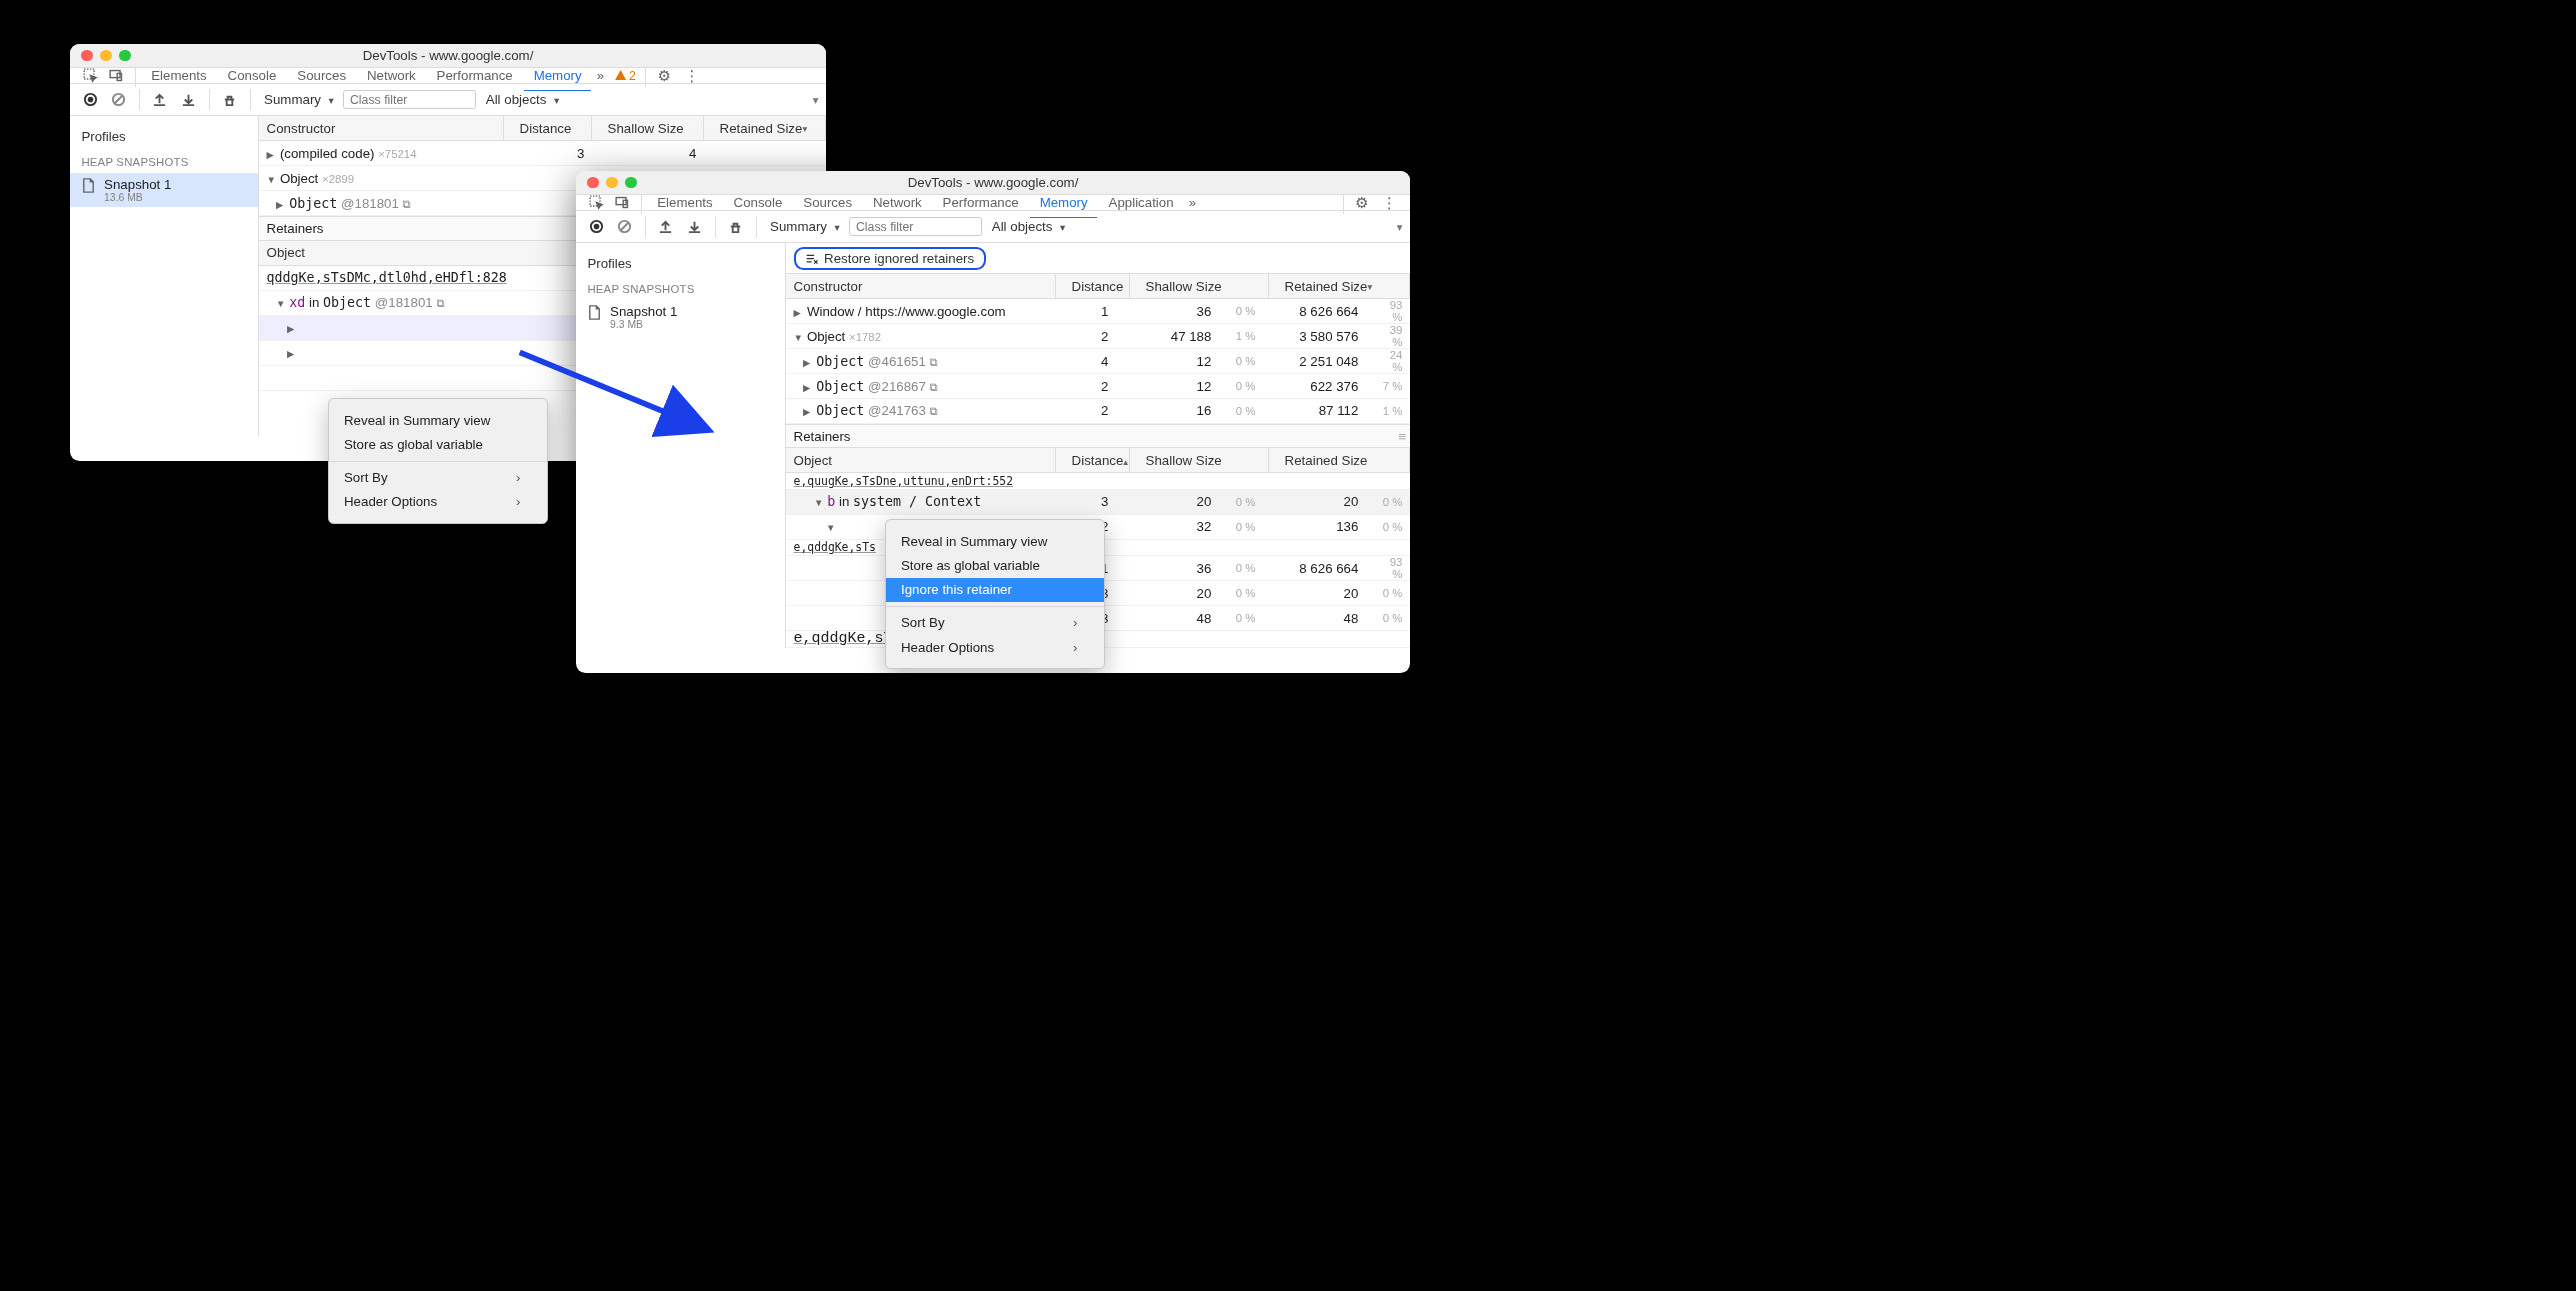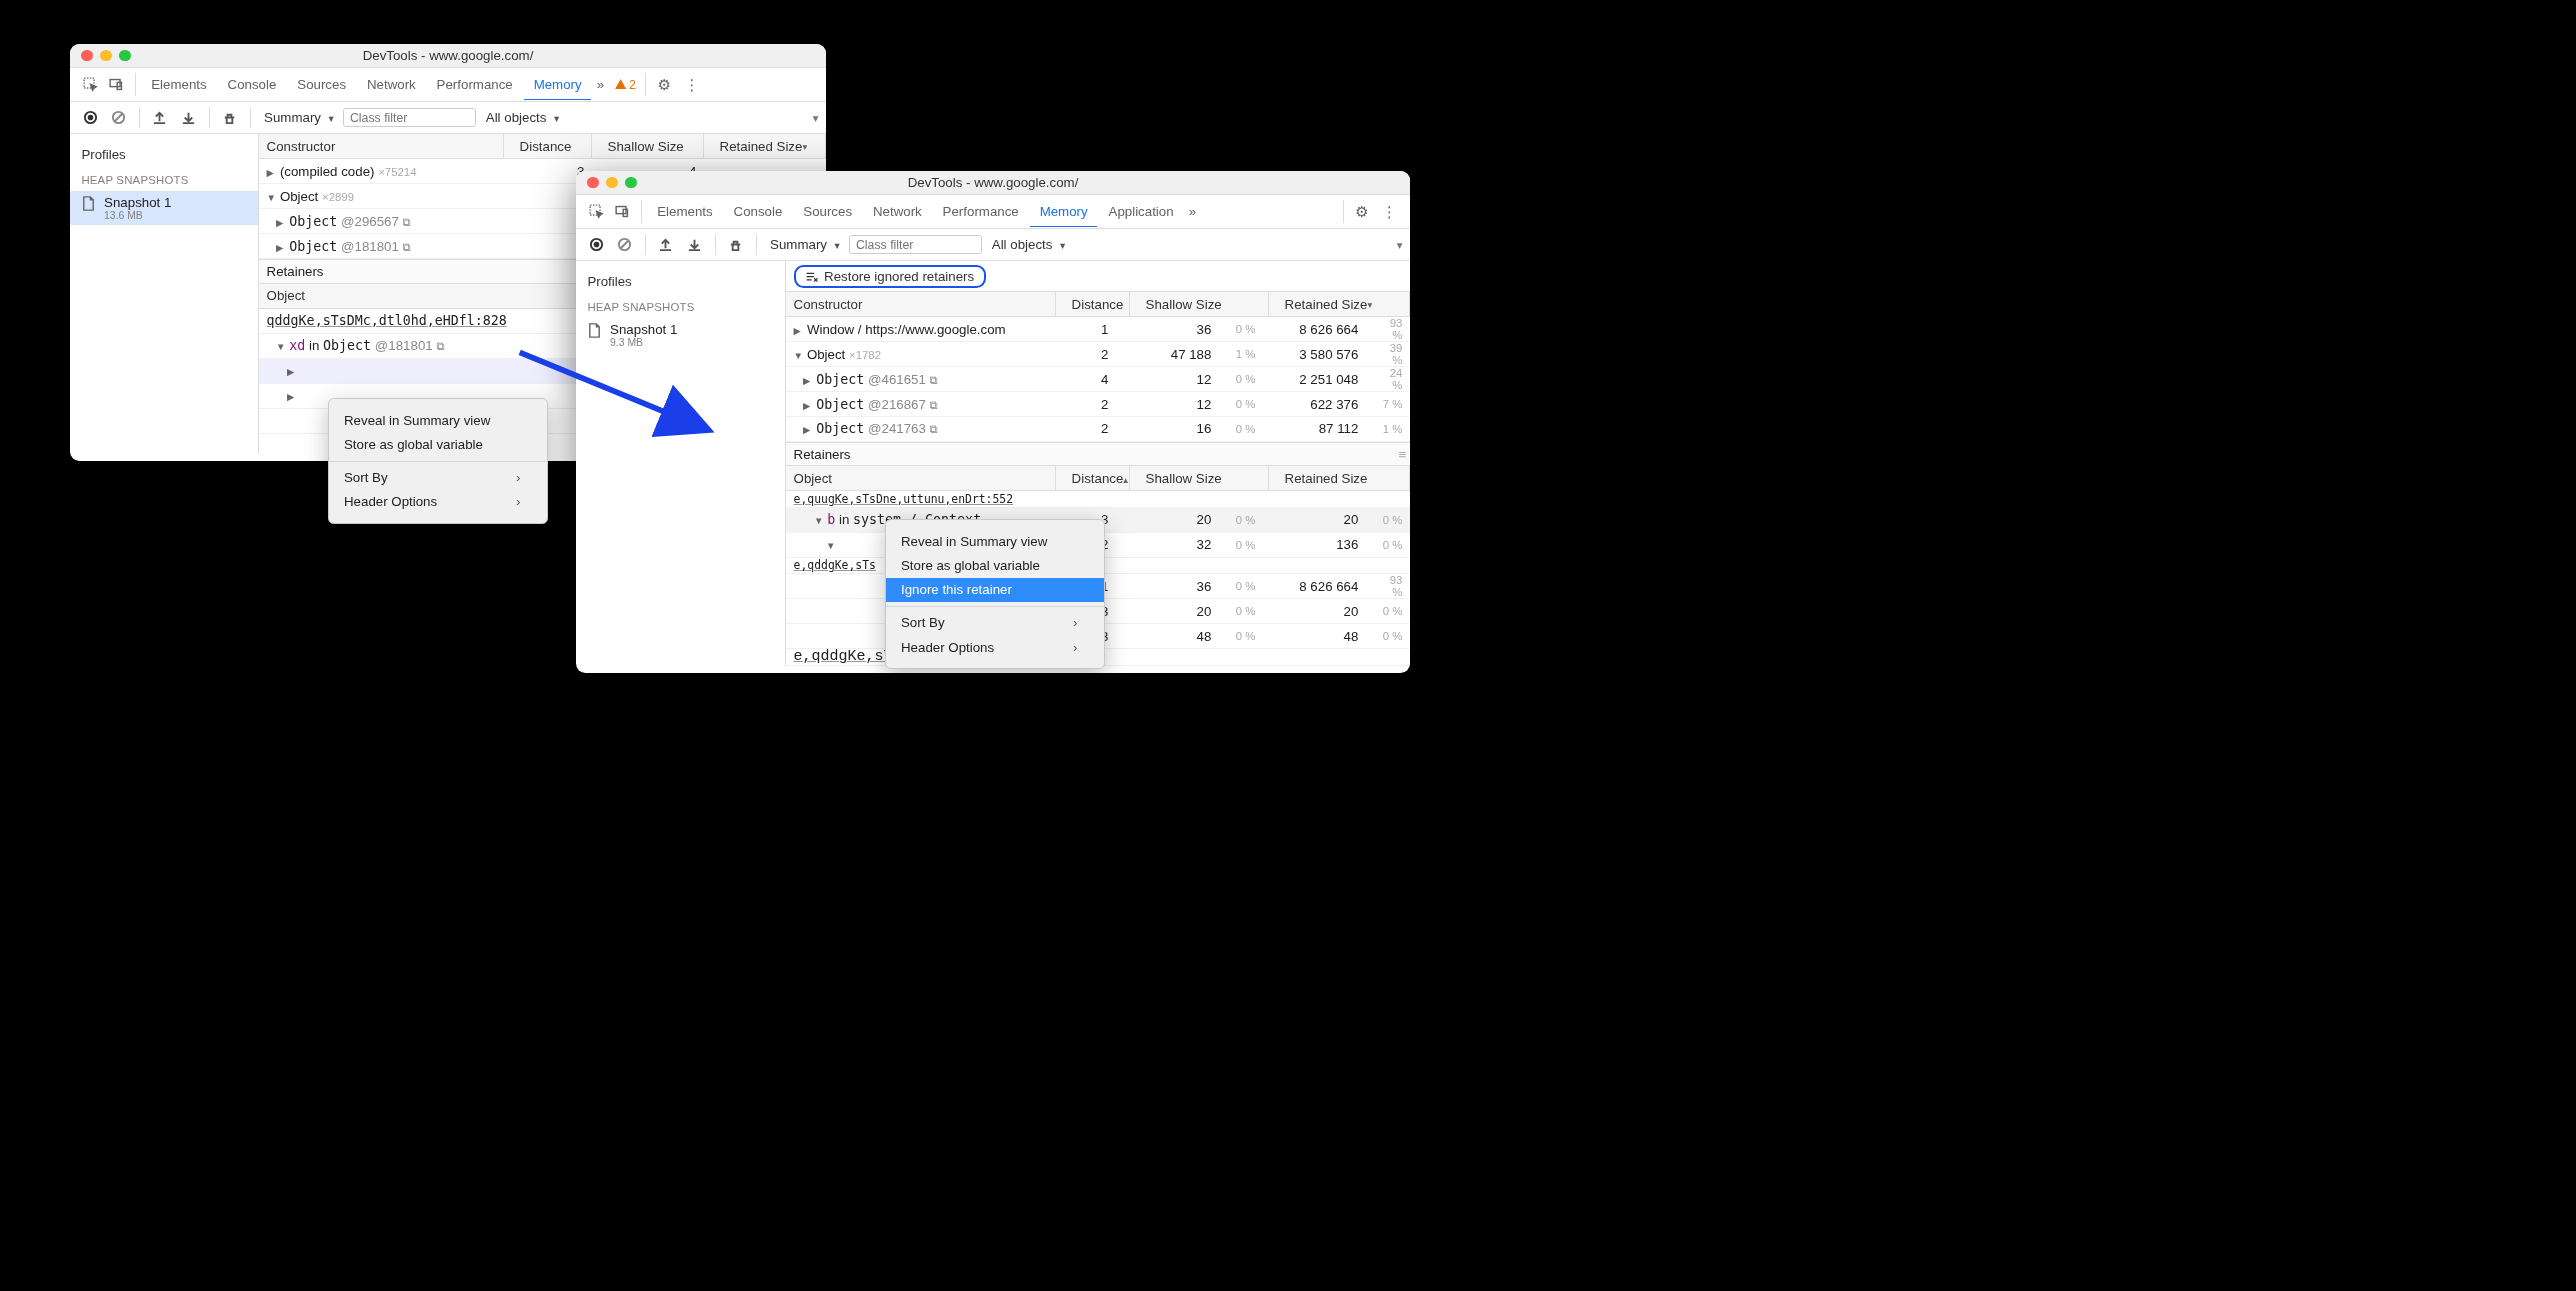--- a/index.html
+++ b/index.html
@@ -30,21 +30,21 @@
     border-bottom: 0.9px solid #ddd;
     position: relative;
   }
   .traffic { display: flex; gap: 7.6px; }
   .traffic .dot { width: 11.4px; height: 11.4px; border-radius: 50%; }
   .dot.red { background: #ff5f57; }
   .dot.yellow { background: #febc2e; }
   .dot.green { background: #28c840; }
   .titlebar .title { position: absolute; left: 0; right: 0; text-align: center; font-size: 13.3px; color: #333; pointer-events:none;}
   .tabbar {
-    height: 34px;
+    height: 16px;
     display: flex;
     align-items: center;
     border-bottom: 0.9px solid #ddd;
     padding: 0 7.6px;
     gap: 1.9px;
     font-size: 13.3px;
     color: #444;
   }
   .tabbar .icon-btn { width: 25px; height: 25px; display:flex; align-items:center; justify-content:center; color:#5f6368;}
   .tabbar .sep { width:0.9px; height:23px; background:#ddd; margin: 0 3.8px; }
@@ -241,26 +241,20 @@
         <div class="cell c-shallow num">4</div>
         <div class="cell c-retained"></div>
       </div>
       <div class="grid-row">
         <div class="cell c-constructor"><span class="expander">▼</span><span>Object</span> <span class="mult">×2899</span></div>
         <div class="cell c-dist"></div>
           <div class="cell c-shallow"></div>
           <div class="cell c-retained"></div>
       </div>
       <div class="grid-row">
-        <div class="cell c-constructor ind1"><span class="expander">▶</span><span style="font-family:monospace">Object</span> <span class="obj-id">@296567</span> <span class="tab-icon">⧉</span></div>
-        <div class="cell c-dist num">4</div>
-        <div class="cell c-shallow"></div>
-          <div class="cell c-retained"></div>
-      </div>
-      <div class="grid-row">
         <div class="cell c-constructor ind1"><span class="expander">▶</span><span style="font-family:monospace">Object</span> <span class="obj-id">@181801</span> <span class="tab-icon">⧉</span></div>
         <div class="cell c-dist num">2</div>
         <div class="cell c-shallow"></div>
           <div class="cell c-retained"></div>
       </div>
 
       <div class="section-label">Retainers</div>
       <div class="grid-header">
         <div class="cell c-constructor">Object</div>
         <div class="cell" style="width:42px">

